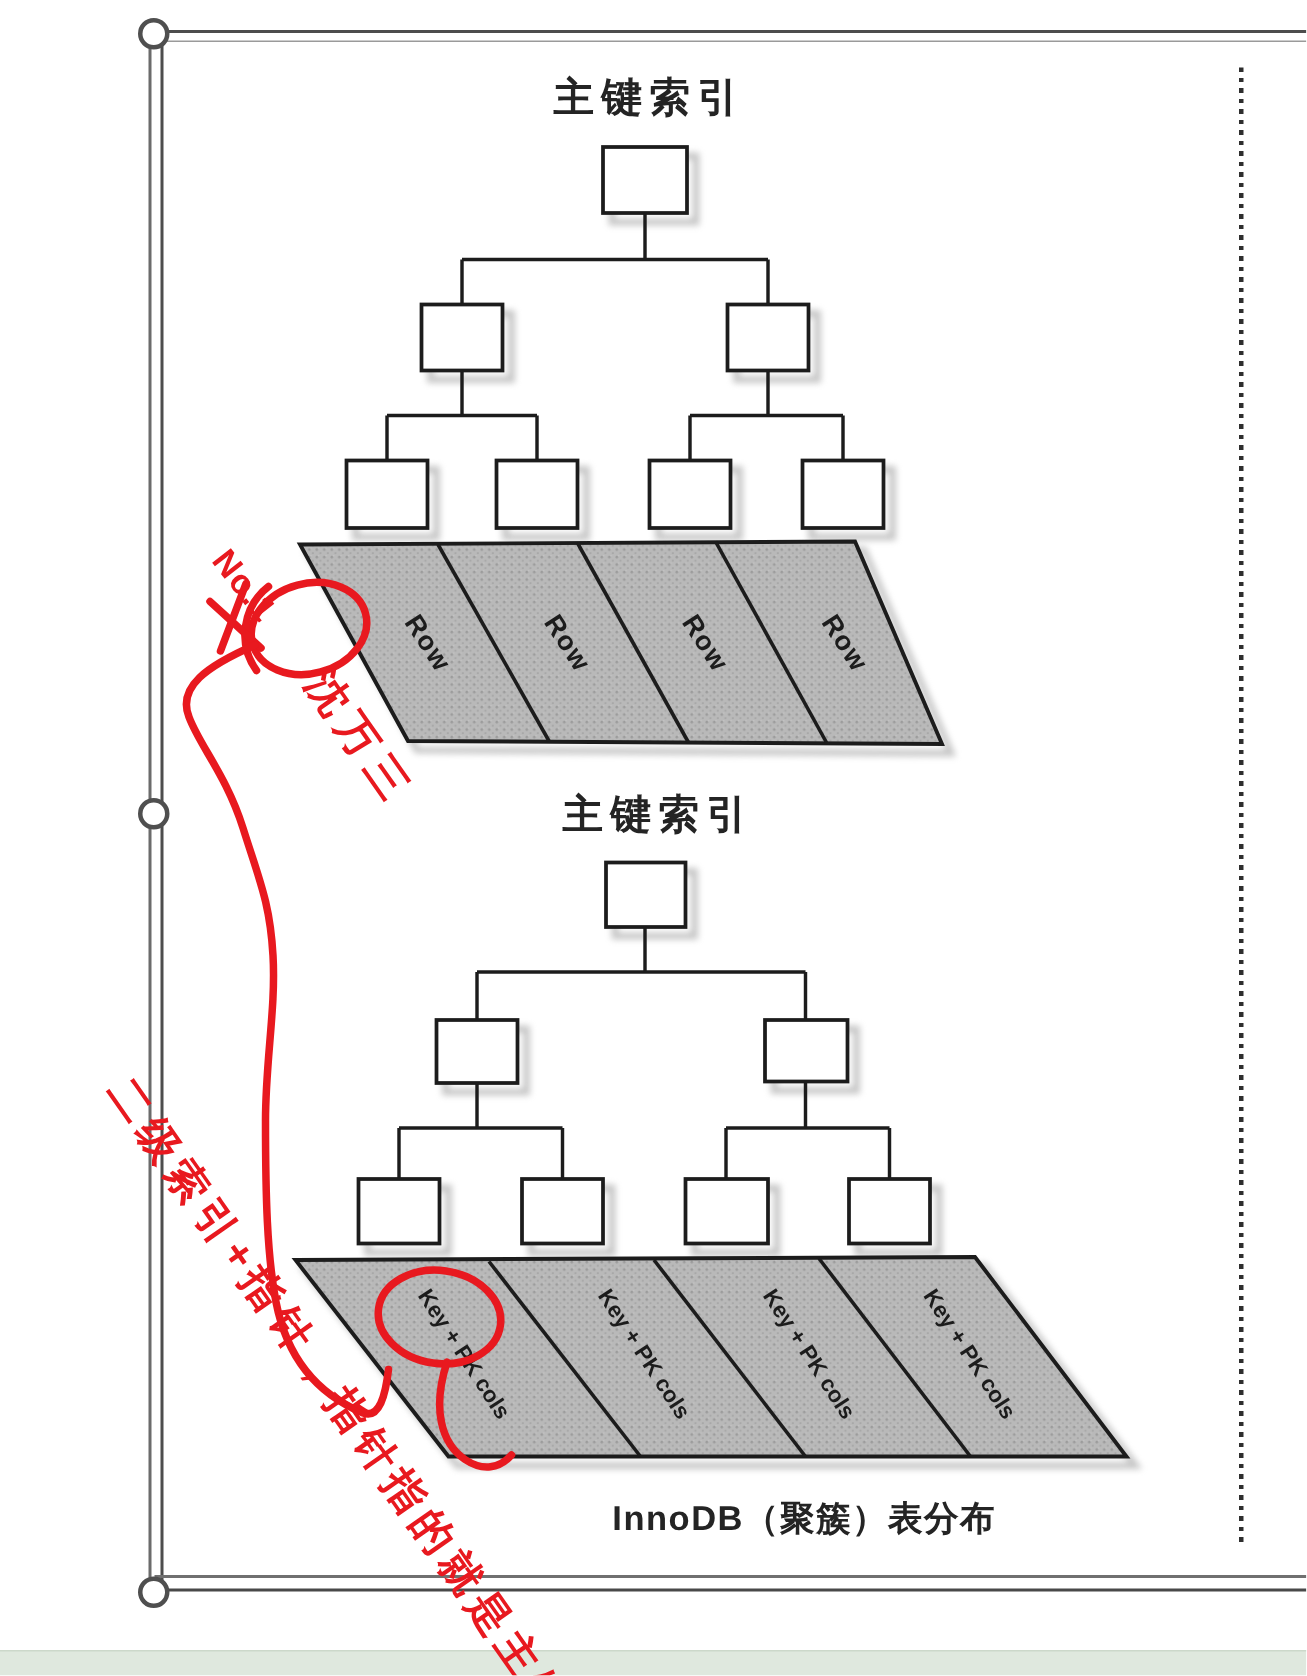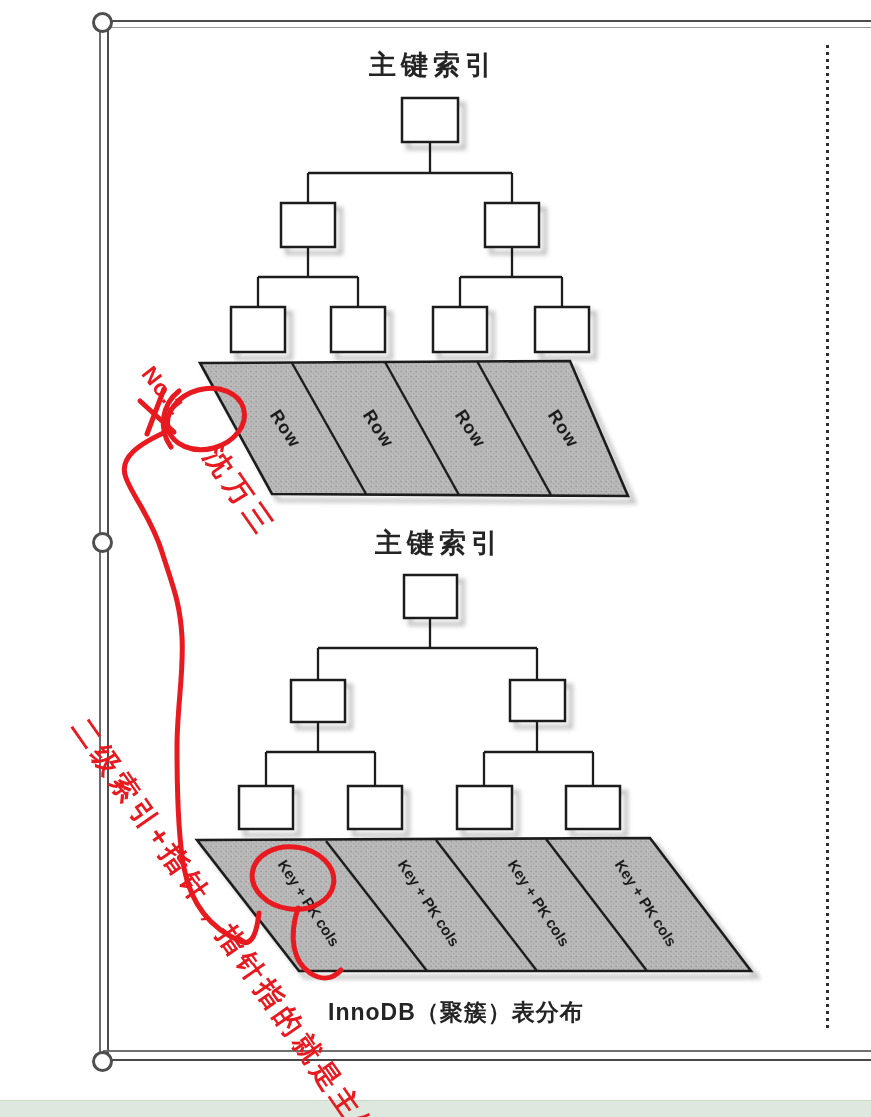--- a/index.html
+++ b/index.html
@@ -26,21 +26,21 @@
     background:repeating-linear-gradient(to bottom,#2e2e2e 0 3px,transparent 3px 7px);}
   .bottom-bar{left:0;top:1100px;width:871px;height:17px;background:#dfe8de;
     border-top:1px solid #ccd8ca;z-index:4;}
 
   
   .scan-svg{left:0;top:0;z-index:1;}
   .ptext{color:#242424;z-index:2;}
   .title{width:210px;text-align:center;font-size:27px;font-weight:700;letter-spacing:5px;}
   .t1{left:328px;top:47px;}
   .t2{left:334px;top:525px;}
-  .caption{left:328px;top:997px;width:336px;text-align:left;
+  .caption{left:328px;top:997px;width:336px;text-align:right;
     font-size:23px;font-weight:700;letter-spacing:1px;}
   .cell-label{transform:translate(-50%,-50%) rotate(57deg);white-space:nowrap;
     font-weight:700;color:#1c1c1c;z-index:2;}
   .row-label{font-size:18px;letter-spacing:1px;}
   .key-label{font-size:15px;}
 
   
   .red-svg{left:0;top:0;z-index:6;pointer-events:none;}
   .red-text{color:#e8191f;font-weight:700;white-space:nowrap;z-index:6;
     transform-origin:0 0;}

